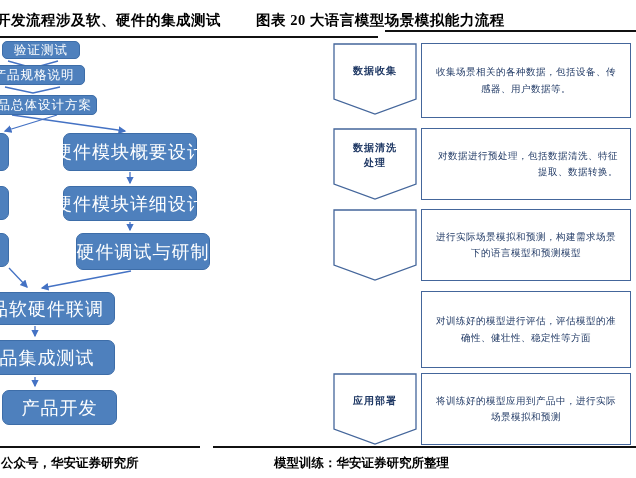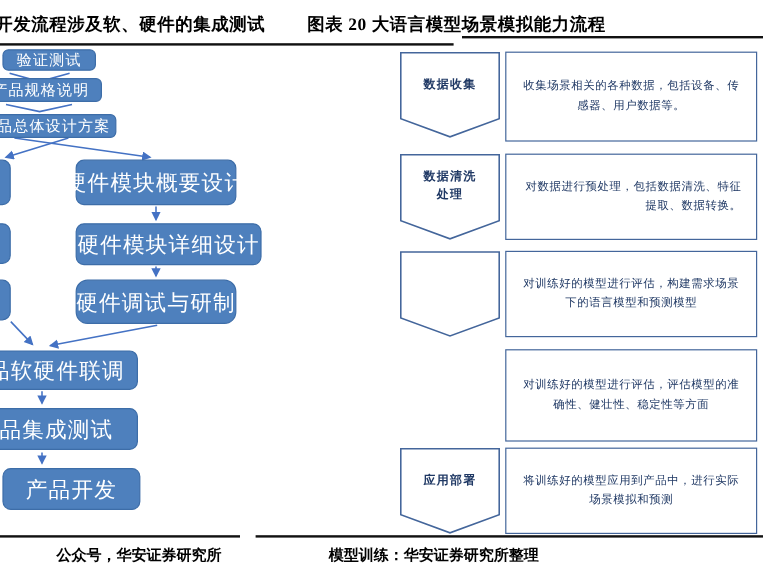--- a/index.html
+++ b/index.html
@@ -44,21 +44,21 @@
   }
   .pent-label span{display:inline-block;max-width:4.6em;}
   .step-desc{
     position:absolute;left:88px;top:0;width:210px;
     border:1px solid #44669b;background:#fff;box-sizing:border-box;
     display:flex;align-items:center;justify-content:center;text-align:center;
     font-size:9.5px;color:#1f3864;line-height:1.7;padding:3px 12px;letter-spacing:0.5px;
   }
   
   .src{position:absolute;top:455px;font-size:12.5px;font-weight:bold;color:#000;white-space:nowrap;}
-  #src-left{left:1px;padding-left:46px;}
+  #src-left{left:1px;}
   #src-right{left:274px;}
 </style>
 </head>
 <body>
 
 <div class="title" id="title-left">开发流程涉及软、硬件的集成测试</div>
 <div class="title" id="title-right">图表 20  大语言模型场景模拟能力流程</div>
 <div class="hrule" id="rule-top-left"></div>
 <div class="hrule" id="rule-top-right"></div>
 
@@ -84,22 +84,22 @@
 
 <div class="lbox small" style="left:2px;top:41px;width:78px;height:18px;">验证测试</div>
 <div class="lbox small" style="left:-17px;top:65px;width:102px;height:20px;">产品规格说明</div>
 <div class="lbox small" style="left:-21px;top:95px;width:118px;height:20px;">产品总体设计方案</div>
 
 <div class="lbox" style="left:-76px;top:133px;width:85px;height:38px;"></div>
 <div class="lbox" style="left:-76px;top:186px;width:85px;height:34px;"></div>
 <div class="lbox" style="left:-76px;top:233px;width:85px;height:34px;"></div>
 
 <div class="lbox" style="left:63px;top:133px;width:134px;height:38px;">硬件模块概要设计</div>
-<div class="lbox" style="left:63px;top:186px;width:155px;height:35px;">硬件模块详细设计</div>
-<div class="lbox" style="left:63px;top:233px;width:134px;height:37px;border-radius:10px;">硬件调试与研制</div>
+<div class="lbox" style="left:63px;top:186px;width:134px;height:35px;">硬件模块详细设计</div>
+<div class="lbox" style="left:76px;top:233px;width:134px;height:37px;">硬件调试与研制</div>
 
 <div class="lbox" style="left:-40px;top:292px;width:155px;height:33px;">产品软硬件联调</div>
 <div class="lbox" style="left:-40px;top:340px;width:155px;height:35px;">产品集成测试</div>
 <div class="lbox" style="left:2px;top:390px;width:115px;height:35px;">产品开发</div>
 
 <div class="hrule" id="rule-bot-left"></div>
 <div class="hrule" id="rule-bot-right"></div>
 
 <div id="right-flow">
     <div class="step-row" style="top: 43px; height: 75px;">
@@ -123,21 +123,21 @@
         </div>
       </div>
       <div class="step-desc" style="height: 72px; text-align: right;">对数据进行预处理，包括数据清洗、特征提取、数据转换。</div>
     </div>
     <div class="step-row" style="top: 209px; height: 72px;">
       <div class="pent">
         <svg width="84" height="74" viewBox="0 0 84 74">
           <polygon points="1,1 83,1 83,56 42,71 1,56" fill="#ffffff" stroke="#44669b" stroke-width="1.3"></polygon>
         </svg>
       </div>
-      <div class="step-desc" style="height: 72px;">对训练好的模型进行评估，构建需求场景下的语言模型和预测模型</div>
+      <div class="step-desc" style="height: 72px;">进行实际场景模拟和预测，构建需求场景下的语言模型和预测模型</div>
     </div>
     <div class="step-row" style="top: 291px; height: 77px;">
       <div class="step-desc" style="height: 77px;">对训练好的模型进行评估，评估模型的准确性、健壮性、稳定性等方面</div>
     </div>
     <div class="step-row" style="top: 373px; height: 72px;">
       <div class="pent">
         <svg width="84" height="74" viewBox="0 0 84 74">
           <polygon points="1,1 83,1 83,56 42,71 1,56" fill="#ffffff" stroke="#44669b" stroke-width="1.3"></polygon>
         </svg>
         <div class="pent-label">

